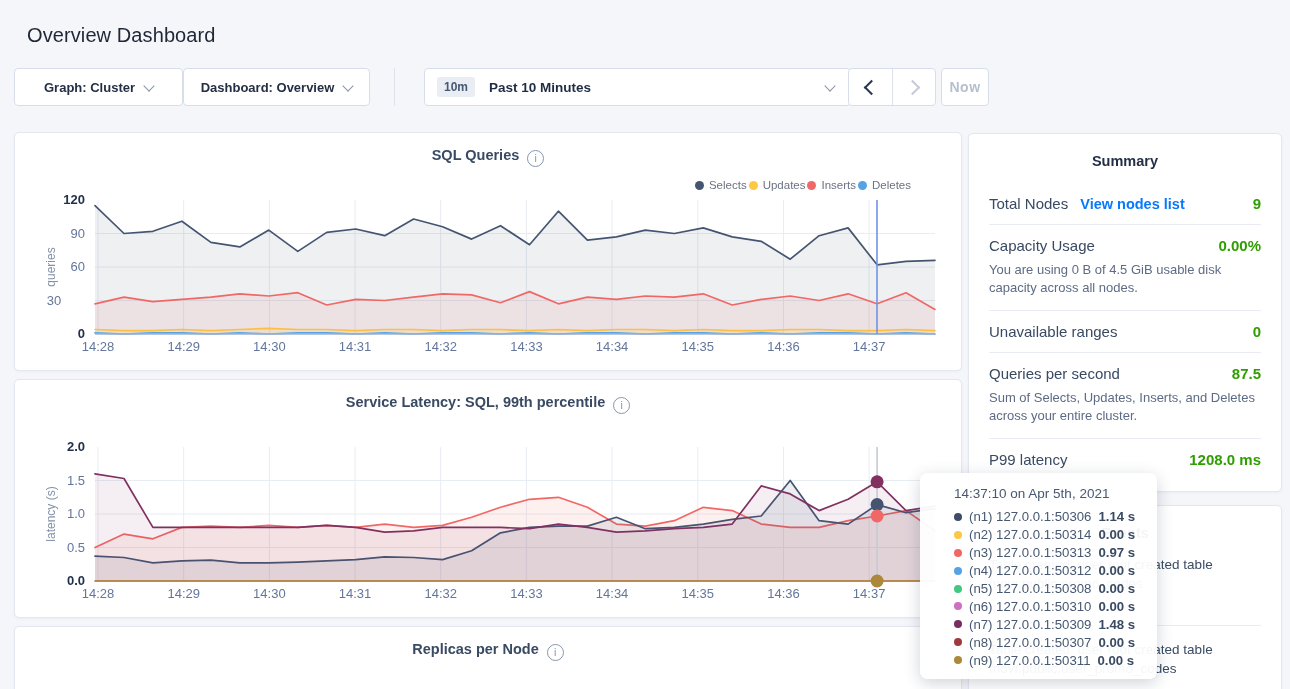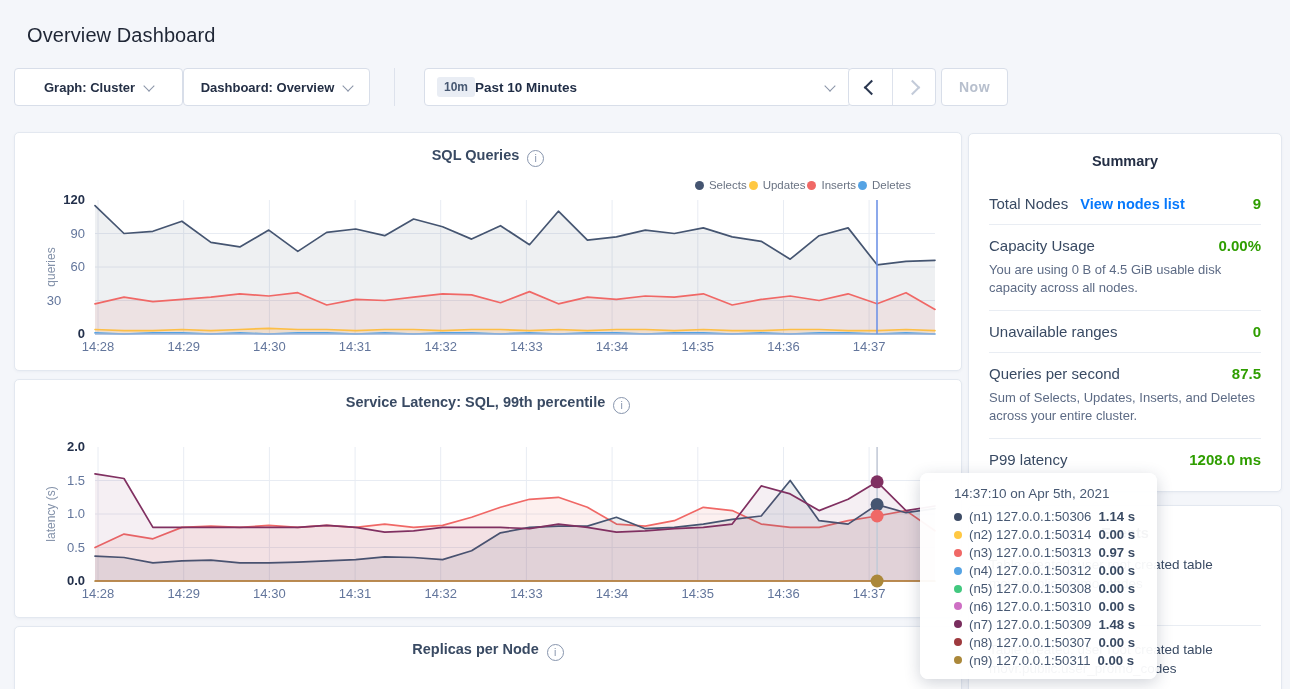--- a/index.html
+++ b/index.html
@@ -7,29 +7,29 @@
        font-family:"Liberation Sans",sans-serif;-webkit-font-smoothing:antialiased}
   .page{position:absolute;inset:0}
   h1{position:absolute;left:15px;top:12px;margin:12px;font-size:20px;font-weight:500;color:#1f2635;letter-spacing:.1px}
   .dd,.picker,.now,.arrows{position:absolute;top:68px;height:38px;background:#fff;border:1px solid #d8dee9;border-radius:4px;box-sizing:border-box}
   .dd{display:flex;align-items:center;justify-content:center;font-size:13px;font-weight:bold;color:#242f45}
   #dd-graph{left:14px;width:169px}
   #dd-dash{left:183px;width:187px}
   .vdiv{position:absolute;left:394px;top:68px;width:1px;height:38px;background:#dde2ec}
   .picker{left:424px;width:427px;display:flex;align-items:center;padding:0 16px 0 12px}
   .badge{background:#e9edf4;border-radius:3px;padding:3px 7px;font-size:12px;font-weight:bold;color:#475872}
-  .plabel{font-size:13.5px;font-weight:bold;color:#1f2c45}
+  .plabel{margin-left:14px;font-size:13.5px;font-weight:bold;color:#1f2c45}
   .cv{display:inline-block;width:7px;height:7px;border-right:1.7px solid #8a94a8;border-bottom:1.7px solid #8a94a8;transform:rotate(45deg);margin-left:10px;margin-top:-3px}
   .picker .cv{margin-left:auto}
   .arrows{left:848px;width:88px;display:flex;padding:0}
   .arrows button{flex:1;background:none;border:none;display:flex;align-items:center;justify-content:center}
   .arrows button:first-child{border-right:1px solid #dde2ec}
   .chev{width:9px;height:9px;border-left:2.6px solid #2a3750;border-bottom:2.6px solid #2a3750;transform:rotate(45deg);margin-left:3px}
   .chev.right{transform:rotate(-135deg);border-color:#c3cbd9;margin-left:-3px}
-  .now{left:941px;width:67px;font-size:14px;font-weight:bold;color:#b7bfcd;letter-spacing:.5px}
+  .now{left:941px;width:48px;font-size:14px;font-weight:bold;color:#b7bfcd;letter-spacing:.5px}
 
   
   .panel{position:absolute;background:#fff;border:1px solid #e3e8f0;border-radius:5px;box-shadow:0 1px 3px rgba(60,80,110,.05);box-sizing:border-box}
   #p-sql{left:14px;top:132px;width:948px;height:239px}
   #p-lat{left:14px;top:379px;width:948px;height:239px}
   #p-rep{left:14px;top:626px;width:948px;height:160px}
   #p-sum{left:968px;top:133px;width:314px;height:359px}
   #p-ev {left:968px;top:505px;width:314px;height:262px}
 
   .ctitle{position:absolute;top:14px;left:0;width:100%;text-align:center;font-size:14.5px;font-weight:bold;color:#394a63}

